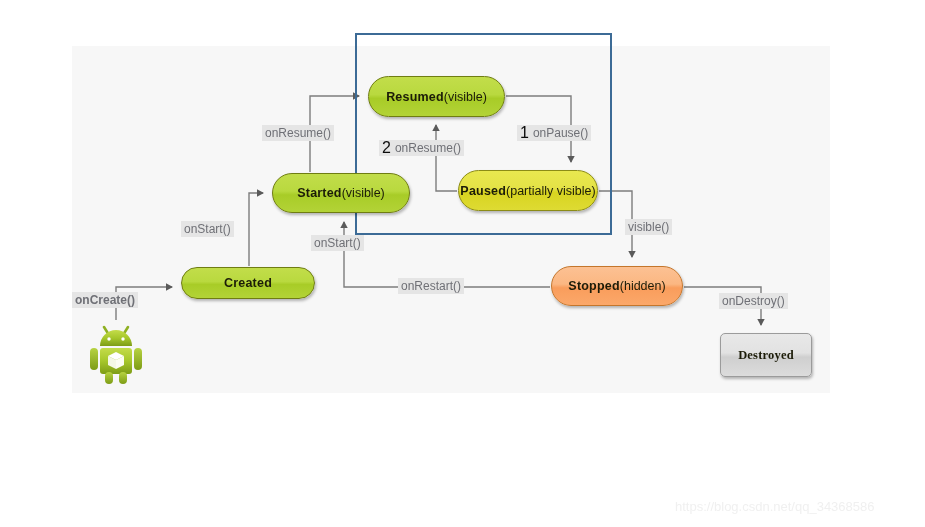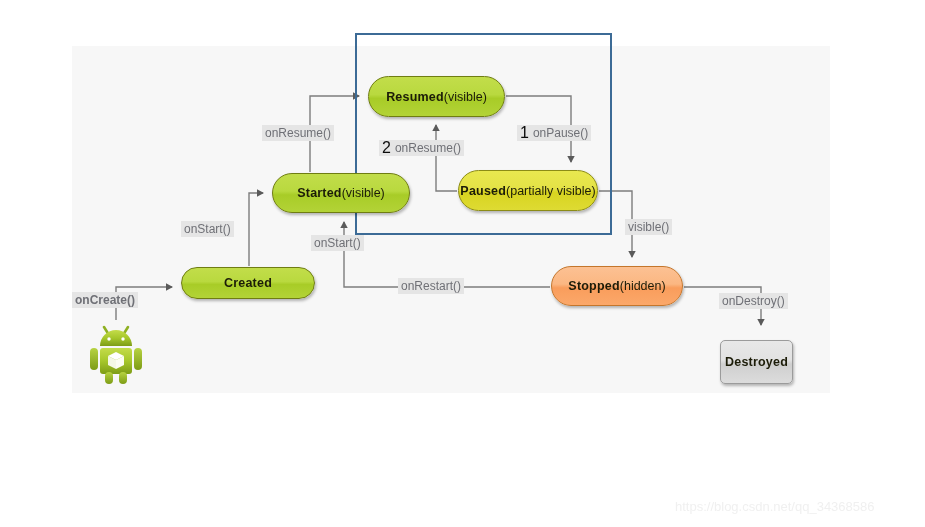--- a/index.html
+++ b/index.html
@@ -51,21 +51,21 @@
   .gray{
     border:1.5px solid #9b9b9b;border-radius:5px;
     background:linear-gradient(to bottom,#e8e8e8 0%,#e2e2e2 45%,#cfcfcf 55%,#dcdcdc 100%);
   }
 
   #n-resumed {left:368px;top:76px; width:137px;height:41px;}
   #n-paused  {left:458px;top:170px;width:140px;height:41px;}
   #n-started {left:272px;top:173px;width:138px;height:40px;}
   #n-created {left:181px;top:267px;width:134px;height:32px;}
   #n-stopped {left:551px;top:266px;width:132px;height:40px;}
-  #n-destroyed{left:720px;top:340px;width:73px;height:44px;}
+  #n-destroyed{left:720px;top:333px;width:92px;height:44px;font-family:Liberation Serif, serif;}
 
   
   .elabel{
     position:absolute;background:#e5e5e5;
     color:#6f7076;font-size:12px;line-height:14px;white-space:nowrap;
     padding:1px 3px;
   }
   .elabel.num{color:#6f7076;}
   .elabel .n{
     color:#0b0b0b;font-size:16px;font-weight:400;vertical-align:-1px;margin-right:4px;

